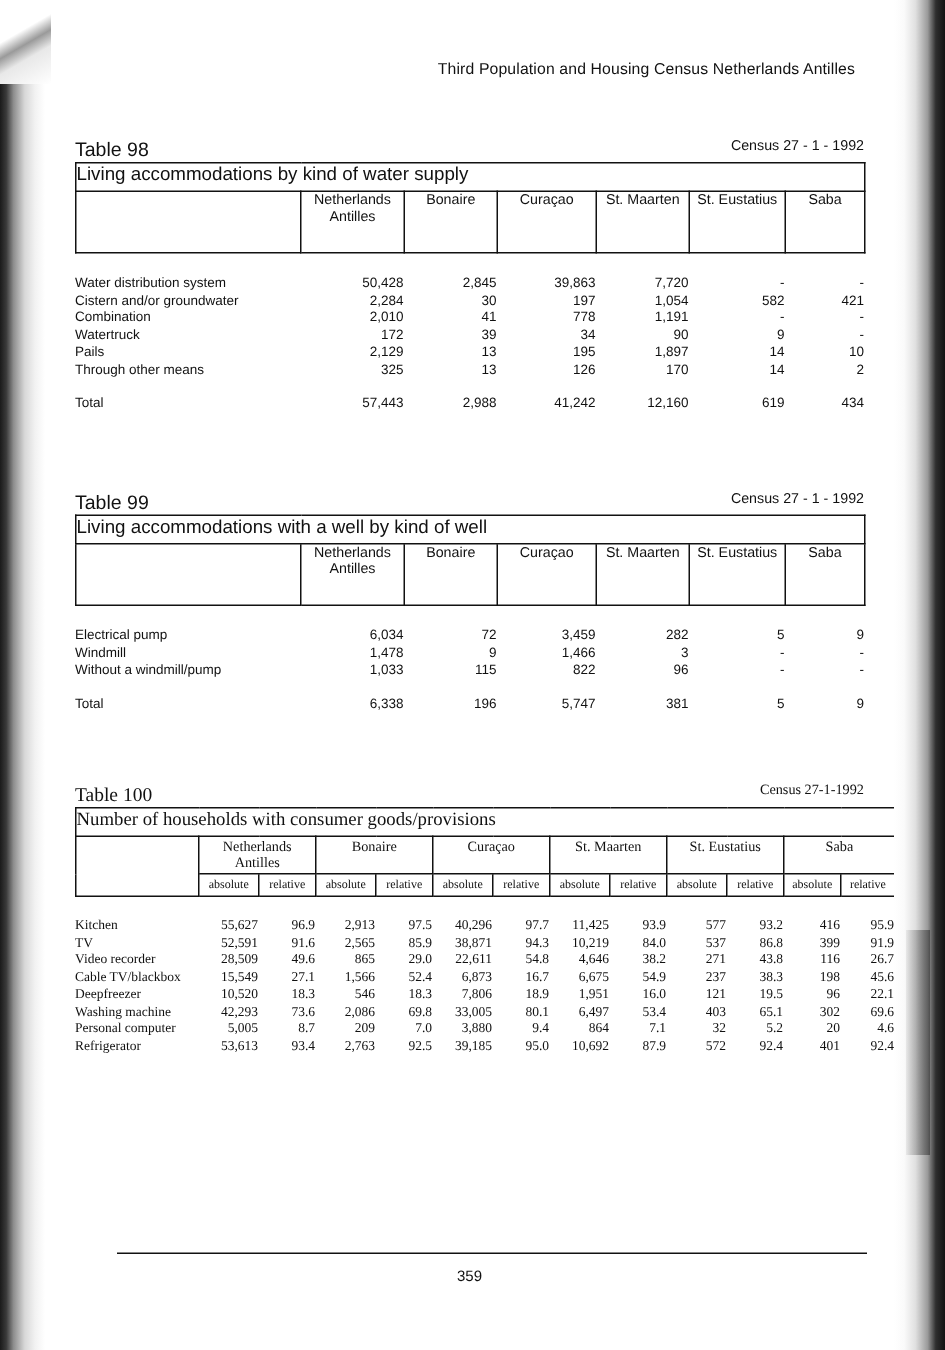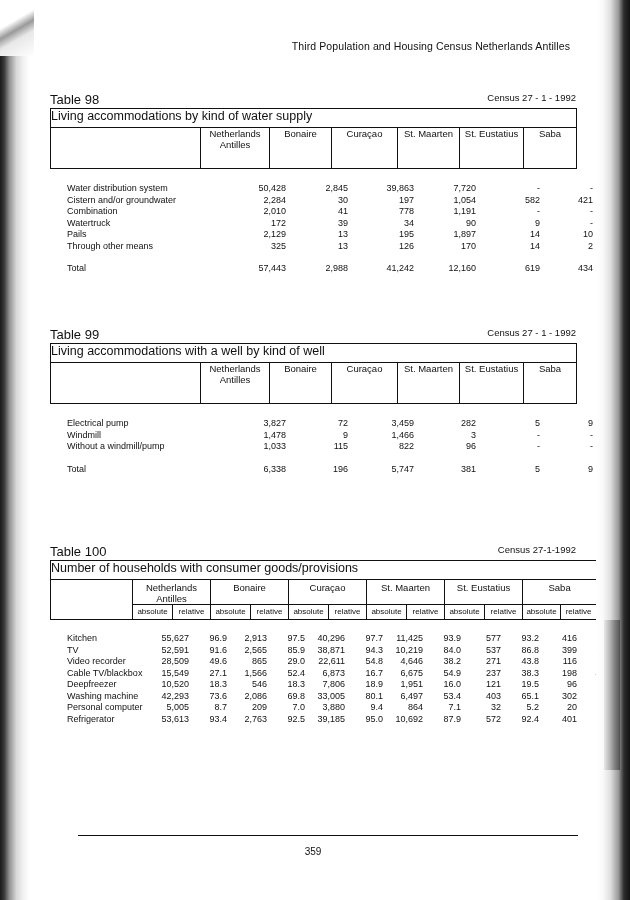--- a/index.html
+++ b/index.html
@@ -72,21 +72,21 @@
     padding:3px 2px 0 2px;
     height:40px;
     line-height:11px;
   }
   .head-cell.sub{height:18px;padding-top:2px;}
   .head-cell.subsub{height:12px;font-size:8px;padding:1px 0 1px 0;}
   .blank-head{}
   
   .databox{
     position:relative;width:526px;
-    font-size:9px;color:#111;margin-left:17px;
+    font-size:9px;color:#111;
   }
   table.data{
     border-collapse:collapse;width:526px;table-layout:fixed;font-size:9px;color:#111;
   }
   table.data td{border:0;padding:0;height:11.5px;line-height:11.5px;white-space:nowrap;}
   td.lbl{text-align:left;padding-left:2px;}
   td.num{text-align:right;padding-right:10px;}
   td.num2{text-align:right;padding-right:7px;}
   tr.spacer td{height:11px;}
   
@@ -263,21 +263,21 @@
               <col style="width:69px">
               <col style="width:62px">
             <col style="width:66px">
               <col style="width:62px">
               <col style="width:64px">
               <col style="width:53px">
           </colgroup>
           <tbody>
             <tr>
               <td class="lbl">Electrical pump</td>
-              <td class="num">3,827</td>
+              <td class="num">6,034</td>
               <td class="num">72</td>
               <td class="num">3,459</td>
               <td class="num">282</td>
               <td class="num">5</td>
               <td class="num">9</td>
             </tr>
             <tr>
               <td class="lbl">Windmill</td>
               <td class="num">1,478</td>
               <td class="num">9</td>
@@ -305,21 +305,21 @@
               <td class="num">5,747</td>
               <td class="num">381</td>
               <td class="num">5</td>
               <td class="num">9</td>
             </tr>
           </tbody>
         </table>
       </div>
     </div>
 
-    <div class="tbl-block" style="top:544px;">
+    <div class="tbl-block" style="top:522px;font-family:Liberation Serif, serif;">
       <div class="tbl-caption-row">
         <div class="tbl-no">Table 100</div>
         <div class="tbl-date">Census 27-1-1992</div>
       </div>
       <table class="grid">
         <colgroup>
           <col style="width:82px">
           <col style="width:40px">
             <col style="width:38px">
           <col style="width:40px">

